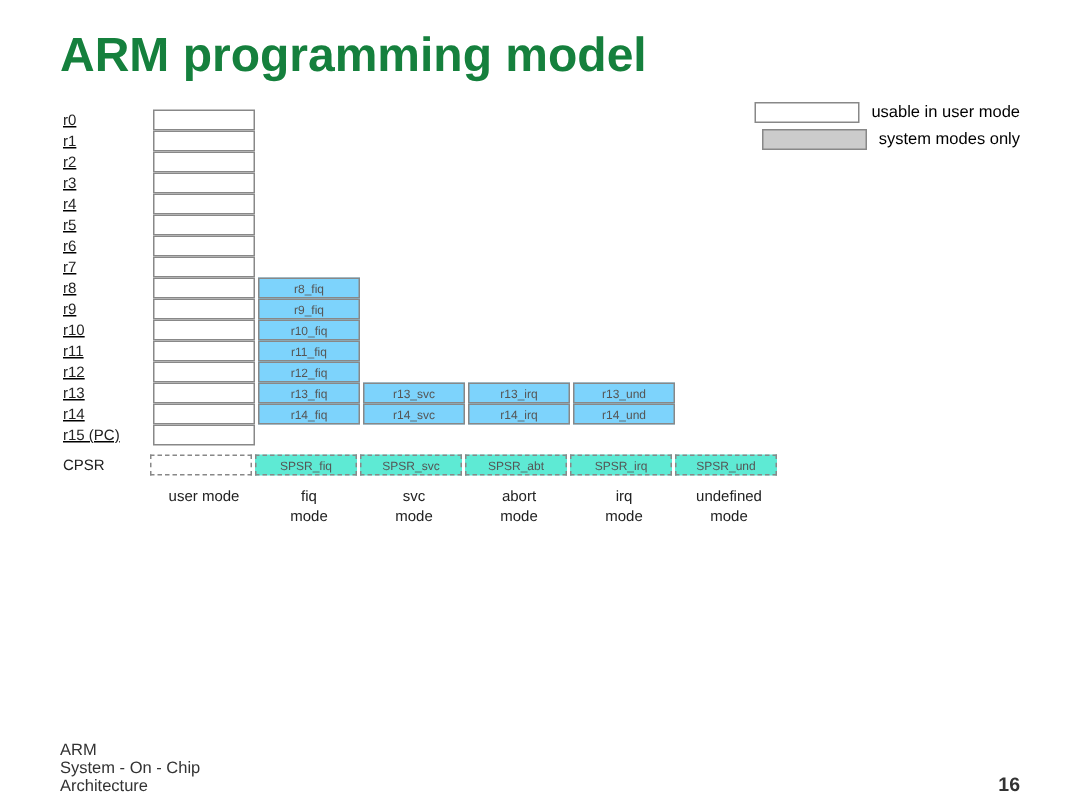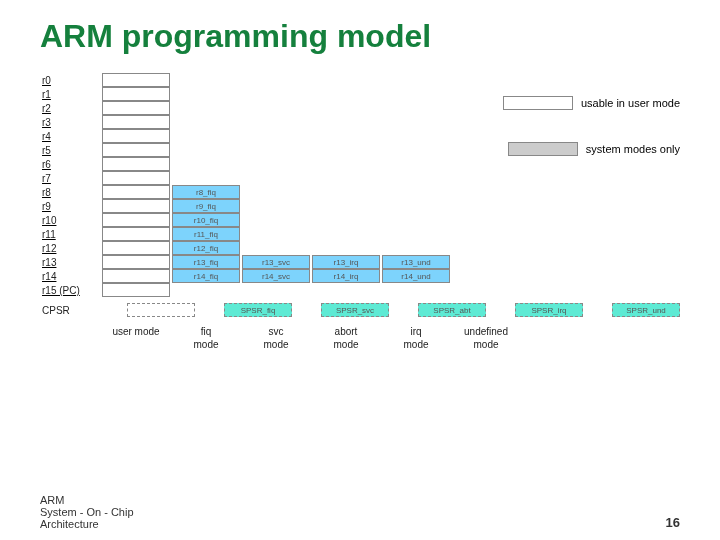--- a/index.html
+++ b/index.html
@@ -33,21 +33,20 @@
       gap: 4px;
       position: absolute;
       right: 40px;
       top: 68px;
     }
     .legend-item {
       display: flex;
       align-items: center;
       gap: 8px;
       font-size: 11px;
-      margin-top: 28px;
     }
     .legend-box {
       width: 70px;
       height: 14px;
     }
     .legend-box.white-box {
       background: #fff;
       border: 1px solid #888;
     }
     .legend-box.gray-box {
@@ -115,21 +114,20 @@
       background: transparent;
     }
 
     
     .cpsr-row {
       display: flex;
       flex-direction: row;
       align-items: center;
       margin-top: 6px;
       gap: 2px;
-      justify-content: space-between;
     }
     .cpsr-label {
       width: 58px;
       font-size: 10px;
       color: #222;
       display: flex;
       align-items: center;
       padding-left: 2px;
       height: 14px;
     }

